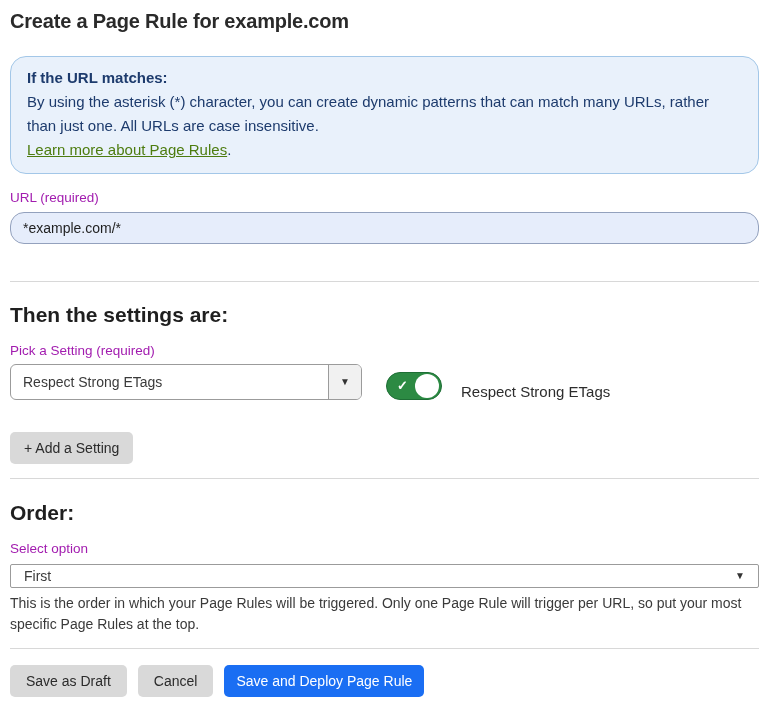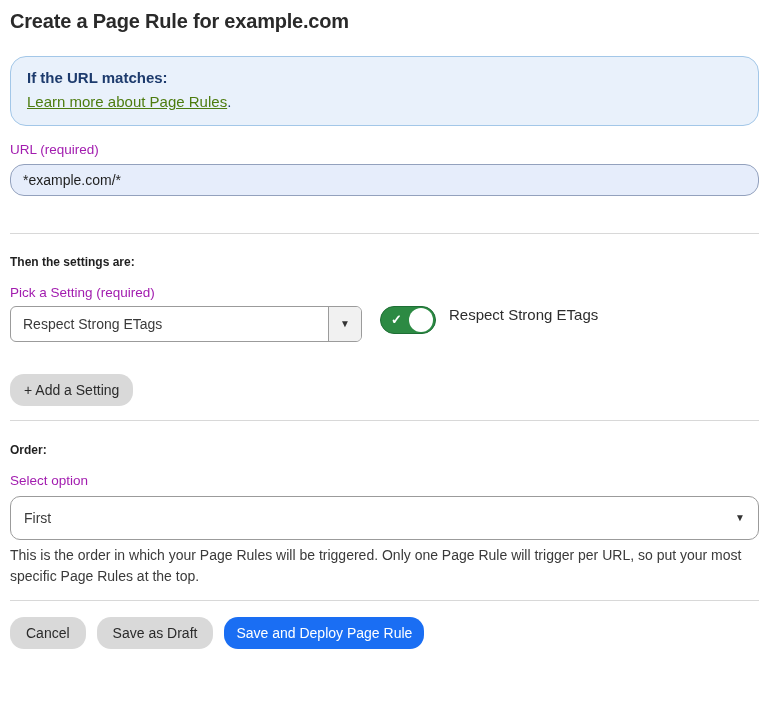--- a/index.html
+++ b/index.html
@@ -61,30 +61,31 @@
     border: none;
     border-top: 1px solid #d8d8d8;
     height: 0;
   }
   .divider-1 { margin-top: 37px; }
   .divider-2 { margin-top: 14px; }
   .divider-3 { margin-top: 13px; }
 
   .section-heading {
     margin-top: 21px;
-    font-size: 12px;
+    font-size: 21px;
     font-weight: 700;
     color: #1f1f1f;
   }
   .section-heading.order { margin-top: 22px; }
 
   .setting-row {
     margin-top: 6px;
     display: flex;
-    align-items: flex-start;
+    align-items: flex-end;
+    gap: 6px;
   }
   .setting-select {
     width: 352px;
     height: 36px;
     background: #fff;
     border: 1px solid #9b9b9b;
     border-radius: 6px;
     display: flex;
     align-items: stretch;
     overflow: hidden;
@@ -143,43 +144,43 @@
   }
   .toggle-label {
     margin-left: 13px;
     font-size: 15px;
     color: #2d2d2d;
   }
 
   .btn {
     display: inline-block;
     border: none;
-    border-radius: 14px;
+    border-radius: 5px;
     font-size: 14px;
     font-family: "Liberation Sans", sans-serif;
     cursor: pointer;
     line-height: 1;
   }
   .btn-gray {
     background: #d9d9d9;
     color: #2b2b2b;
     padding: 9px 16px;
   }
   .add-setting-btn {
     margin-top: 32px;
     padding: 9px 14px;
   }
 
   .order-select {
     margin-top: 8px;
     width: 100%;
-    height: 44px;
+    height: 24px;
     background: #fff;
     border: 1px solid #9b9b9b;
-    border-radius: 10px;
+    border-radius: 2px;
     display: flex;
     align-items: center;
     justify-content: space-between;
     padding: 0 13px;
     font-size: 14px;
     color: #3a3a3a;
     cursor: pointer;
   }
 
   .help-text {
@@ -202,20 +203,21 @@
 </style>
 </head>
 <body>
 
 <div class="container">
 
   <h1 class="page-title">Create a Page Rule for example.com</h1>
 
   <div class="info-box">
     <div class="info-heading">If the URL matches:</div>
+    <div class="info-body">By using the asterisk (*) character, you can create dynamic patterns that can match many URLs, rather than just one. All URLs are case insensitive.</div>
     <div><a class="info-link">Learn more about Page Rules</a><span>.</span></div>
   </div>
 
   <div class="field-label">URL (required)</div>
   <input class="url-input" type="text" value="*example.com/*" style="">
 
   <hr class="divider divider-1">
 
   <h2 class="section-heading">Then the settings are:</h2>
 
@@ -246,18 +248,18 @@
   <div class="order-select">
     <span>First</span>
     <span class="caret">▼</span>
   </div>
 
   <div class="help-text">This is the order in which your Page Rules will be triggered. Only one Page Rule will trigger per URL, so put your most specific Page Rules at the top.</div>
 
   <hr class="divider divider-3">
 
   <div class="footer-row">
+    <button class="btn btn-gray">Save as Draft</button>
     <button class="btn btn-gray">Cancel</button>
-    <button class="btn btn-gray">Save as Draft</button>
     <button class="btn btn-primary">Save and Deploy Page Rule</button>
   </div>
 
 </div>
 
 </body></html>

